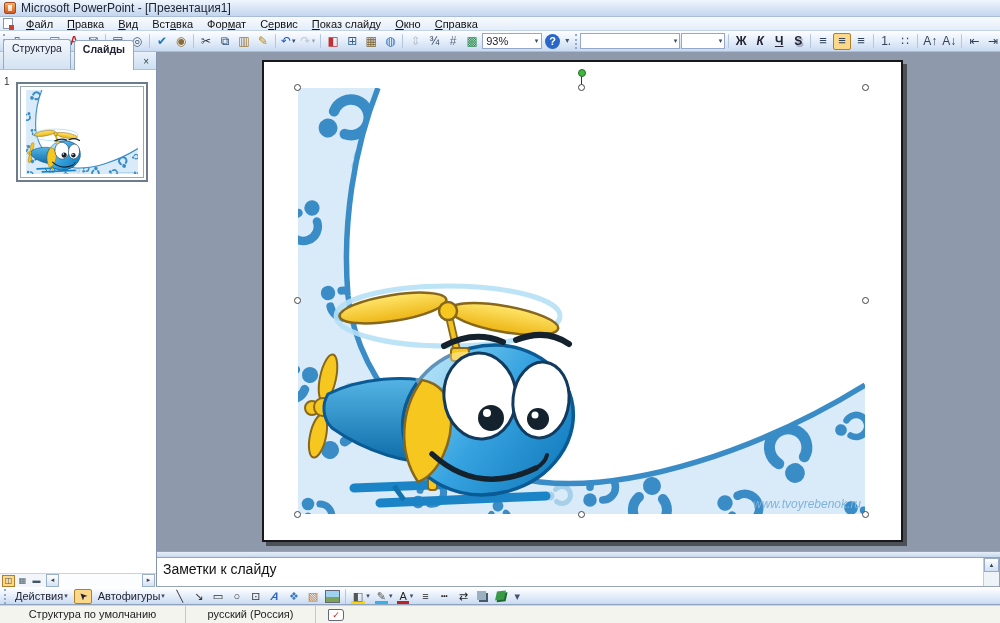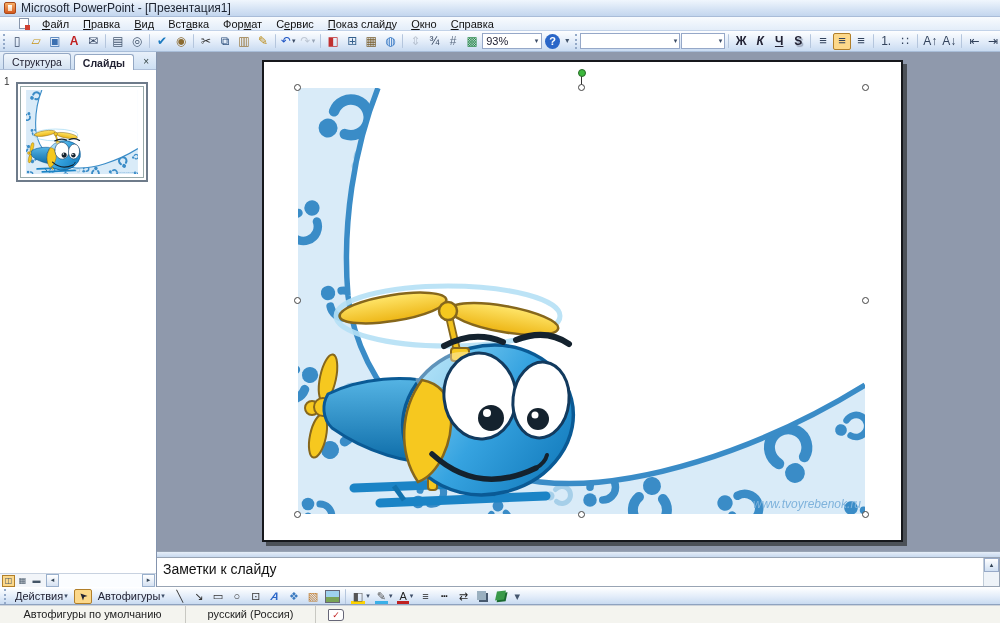--- a/index.html
+++ b/index.html
@@ -10,21 +10,21 @@
   
   .titlebar { height:17px; background:linear-gradient(#f0f6fd,#d4e2f4 60%,#c3d6ee);
     border-bottom:1px solid #a9bcd8; display:flex; align-items:center; padding-left:4px; gap:5px; }
   .appicon { width:12px; height:12px; border-radius:2px; border:1px solid #a84818;
     background:linear-gradient(#f7b06a,#d4581e); position:relative; }
   .appicon::after { content:""; position:absolute; inset:2px 3px; background:linear-gradient(#fff,#f6d2ac); }
   .titlebar .title { font-size:12px; color:#1c2330; }
 
   
   .menubar { height:14px; background:linear-gradient(#f8fbfe,#e3edf9); border-bottom:1px solid #c2d2e8;
-    display:flex; align-items:center; padding-left:19px; }
+    display:flex; align-items:center; padding-left:3px; }
   .docicon { width:10px; height:11px; background:#fff; border:1px solid #8896ac; position:relative; margin-right:6px; }
   .docicon::after { content:""; position:absolute; right:-2px; bottom:-2px; width:5px; height:5px; background:#d04030; }
   .menu-item { font-size:11px; color:#111; padding:0 7px; white-space:nowrap; }
   .menu-item .hot { text-decoration:underline; }
 
   
   .toolbar { height:21px; background:linear-gradient(#fdfeff,#e2ecf9 55%,#c9dbf1);
     border-bottom:1px solid #a8bdd8; display:flex; align-items:center; padding:0 1px; overflow:hidden; }
   .grip { width:3px; height:15px; border-left:2px dotted #93a9c8; margin:0 3px 0 2px; }
   .tbtn { display:inline-flex; align-items:center; justify-content:center; height:17px; min-width:18px;
@@ -58,21 +58,21 @@
   .minipic::before { content:""; width:13px; height:11px; border:1px solid #667;
     background:linear-gradient(#9fd2ee 55%,#7aa457 55%); }
   .minishadow::before { content:""; width:9px; height:9px; background:#9ab0c0; box-shadow:2px 2px 0 #47596e; margin:0 2px 2px 0; }
   .mini3d::before { content:""; width:9px; height:9px; background:#3a9a4a; transform:skew(-12deg,-6deg); box-shadow:2px 2px 0 #1a6a30; margin:0 2px 2px 0; }
 
   
   .main { flex:1; display:flex; min-height:0; }
   .left-panel { width:157px; background:#fff; border-right:1px solid #8494ae; display:flex; flex-direction:column; }
   .tabstrip { height:18px; background:linear-gradient(#e8f0fa,#cddff2); display:flex; align-items:flex-end;
     border-bottom:1px solid #aebfd8; padding-top:1px; }
-  .tab { font-size:10.5px; color:#223; padding:2px 8px 1px; margin-left:3px; border:1px solid #94a8c4;
+  .tab { font-size:10.5px; color:#223; padding:2px 8px 15px; margin-left:3px; border:1px solid #94a8c4;
     border-bottom:none; border-radius:3px 3px 0 0; background:linear-gradient(#f2f7fc,#d4e2f2); }
   .tab.active { background:#fff; font-weight:bold; position:relative; top:1px; }
   .tabclose { margin-left:auto; margin-right:4px; font-size:10px; color:#344; padding:0 3px; align-self:center; }
   .panel-body { flex:1; position:relative; background:#fff; }
   .slide-num { position:absolute; left:4px; top:6px; font-size:10px; color:#333; }
   .thumb { position:absolute; left:16px; top:12px; width:132px; height:100px; background:#fff;
     border:2px solid #6e7b8a; box-shadow:inset 0 0 0 2px #fff, inset 0 0 0 3px #9aa; }
   .thumb svg { position:absolute; left:7px; top:6px; width:114px; height:84px; }
   .panel-bottom { height:14px; display:flex; align-items:center; background:#f2f5f9;
     border-top:1px solid #c8d2e0; padding:0 1px 0 2px; gap:1px; }
@@ -592,18 +592,18 @@
           <span class="g"></span>
         </span>
 
         <span class="tbtn tbopts" style="color: rgb(68, 86, 110);">
           <span class="g">▾</span>
         </span>
       </div>
   </div>
 
   <div class="statusbar">
-    <div class="stsec s2">Автофигуры по умолчанию</div>
+    <div class="stsec s2">Структура по умолчанию</div>
     <div class="stsec s3">русский (Россия)</div>
     <div class="bookicon">✓</div>
   </div>
 
 </div>
 
 </body></html>

